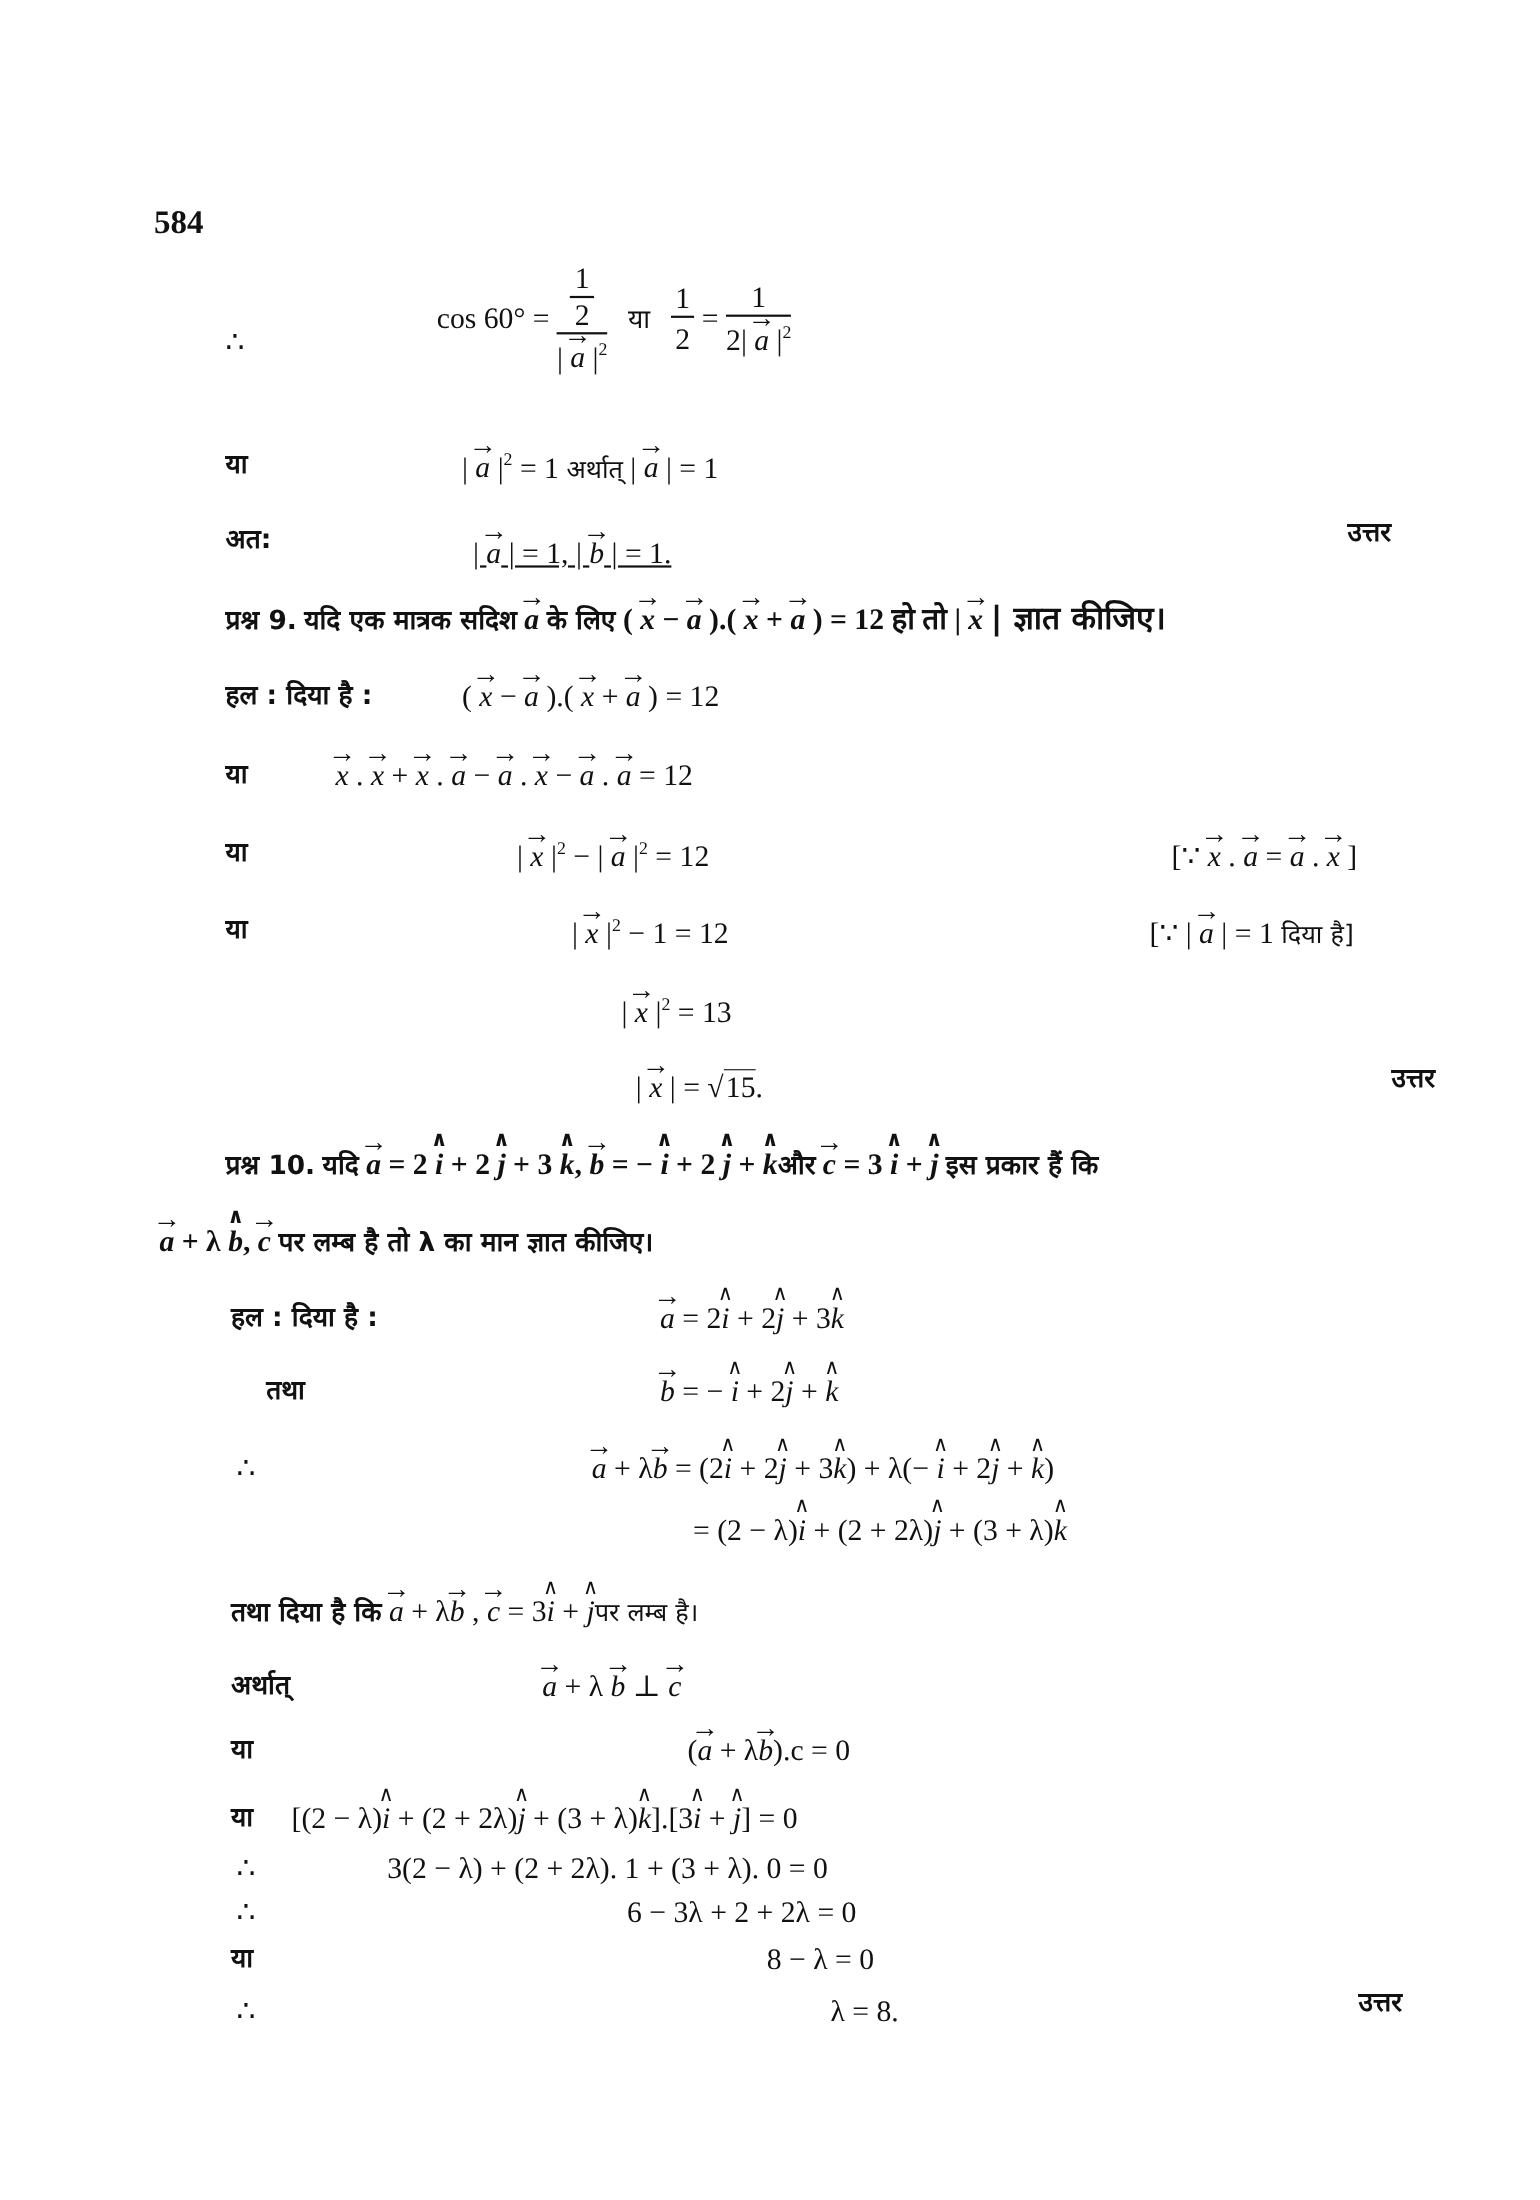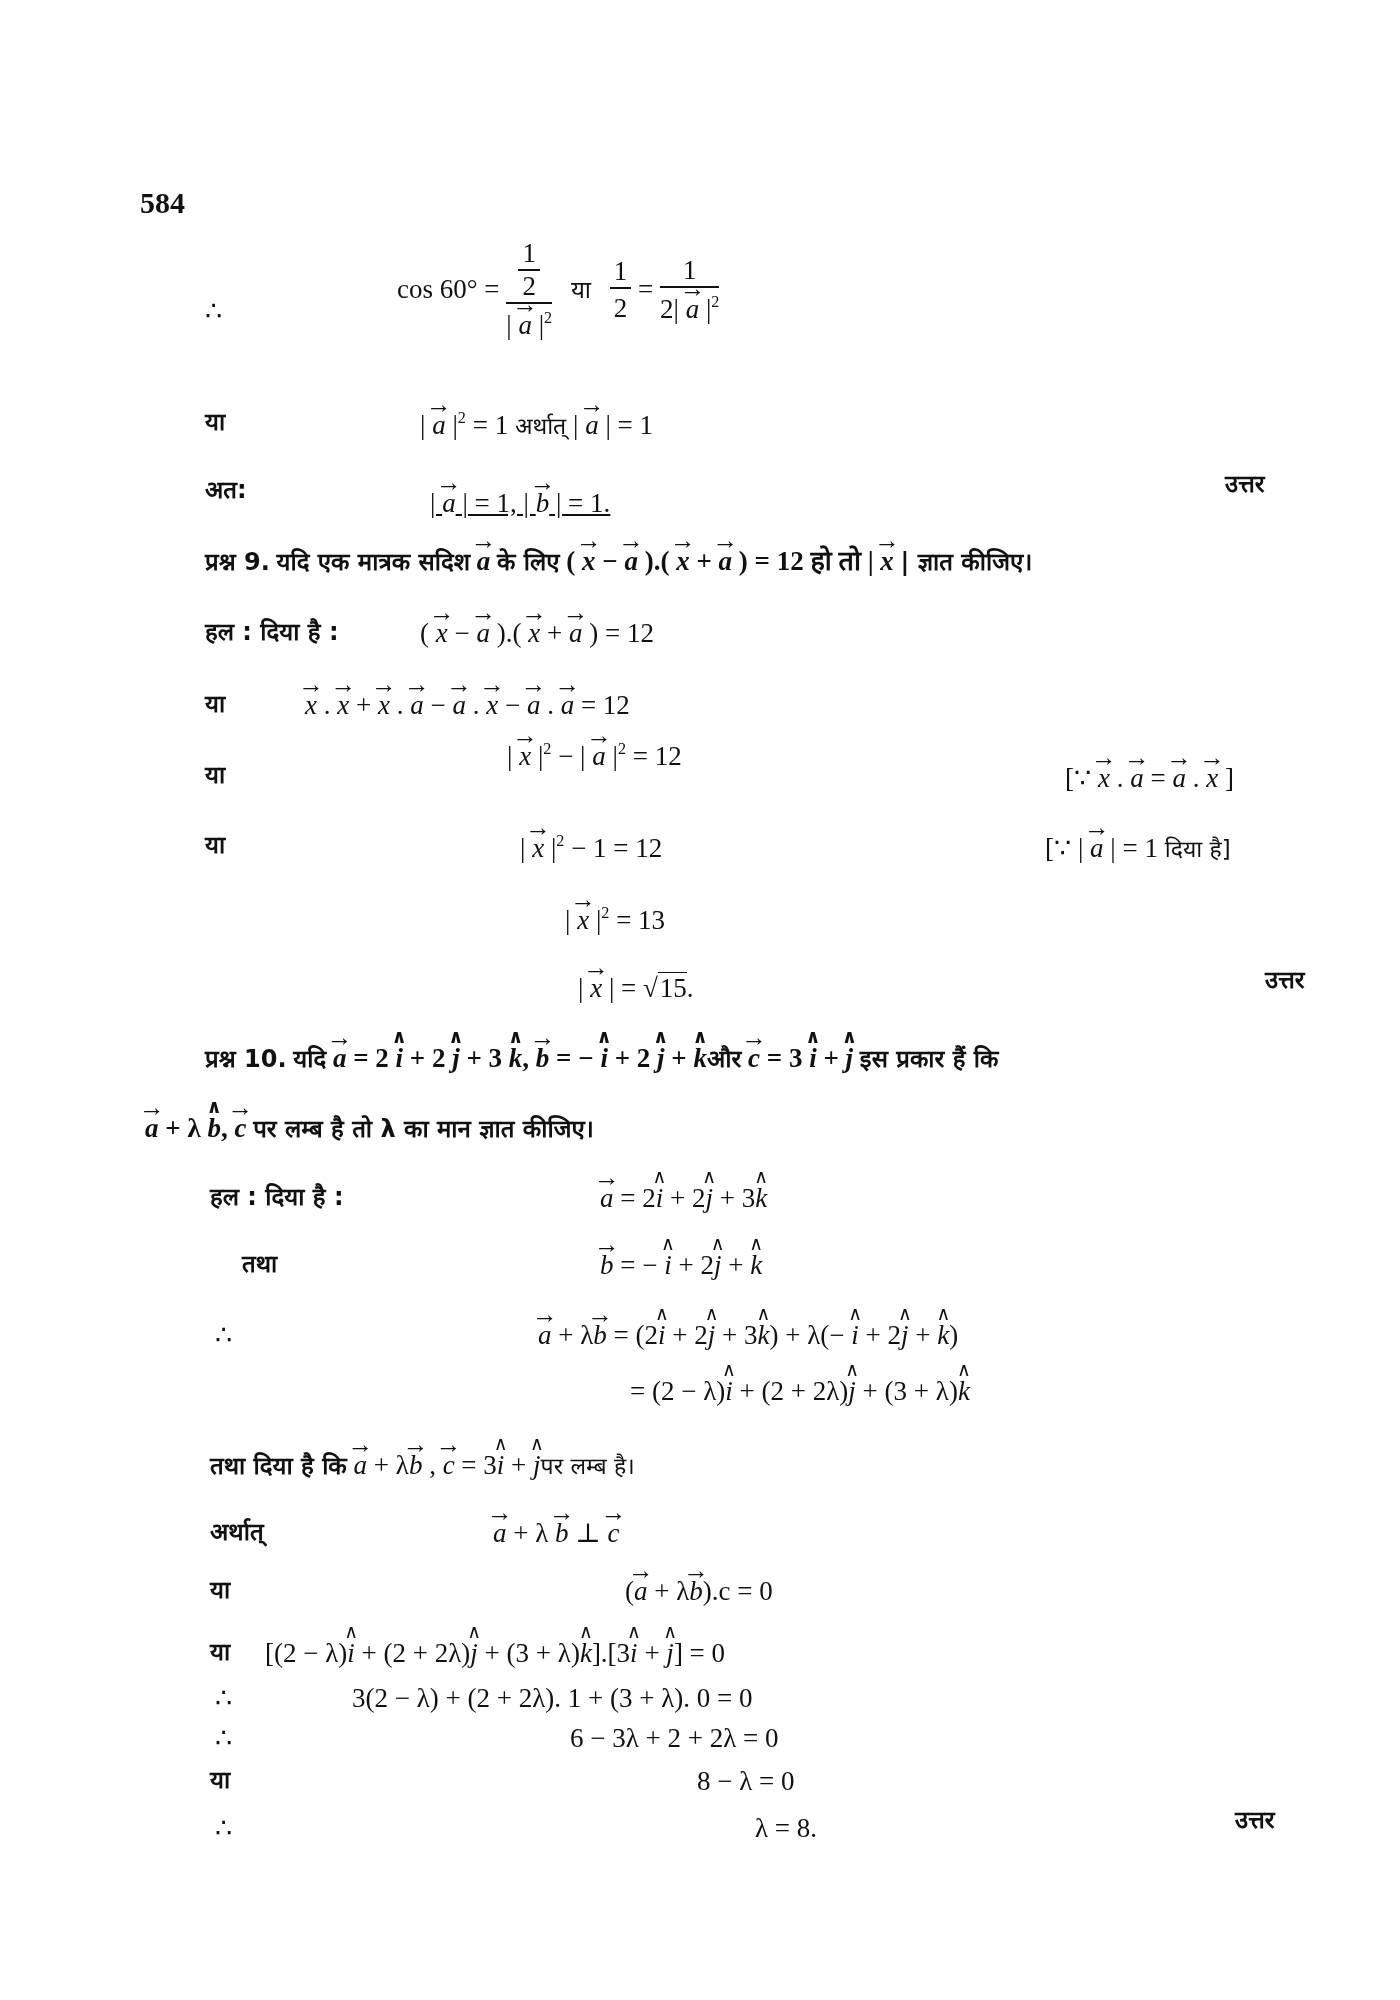--- a/index.html
+++ b/index.html
@@ -64,35 +64,35 @@
 <div class="ln ans" style="left:1225px; top:472px;">उत्तर</div>
 
 <div class="ln b" style="left:205px; top:548px; font-size:27px;">
   <span class="dev" style="font-size:24px;">प्रश्न 9.</span>
   <span class="dev" style="font-size:24px;">यदि एक मात्रक सदिश</span>
   <span class="vec">a</span>
   <span class="dev" style="font-size:24px;">के लिए</span>
   ( <span class="vec">x</span> − <span class="vec">a</span> ).( <span class="vec">x</span> + <span class="vec">a</span> )
   <span>= 12 हो तो |</span>
   <span class="vec">x</span>
-  <span class="dev" style="font-size:24px;margin-top:28px;">| ज्ञात कीजिए।</span>
+  <span class="dev" style="font-size:29px;margin-top:28px;">| ज्ञात कीजिए।</span>
 </div>
 
 <div class="ln lbl" style="left:205px; top:620px;">हल : दिया है :</div>
 <div class="ln" style="left:420px; top:620px;">
   ( <span class="vec">x</span> − <span class="vec">a</span> ).( <span class="vec">x</span> + <span class="vec">a</span> ) = 12
 </div>
 
 <div class="ln lbl" style="left:205px; top:692px;">या</div>
 <div class="ln" style="left:305px; top:692px;">
   <span class="vec">x</span> . <span class="vec">x</span> + <span class="vec">x</span> . <span class="vec">a</span> − <span class="vec">a</span> . <span class="vec">x</span> − <span class="vec">a</span> . <span class="vec">a</span> = 12
 </div>
 
 <div class="ln lbl" style="left:205px; top:763px;">या</div>
-<div class="ln" style="left:470px; top:741px;margin-left:37px;">
+<div class="ln" style="left:470px; top:763px;">
   | <span class="vec">x</span> |<sup>2</sup> − | <span class="vec">a</span> |<sup>2</sup> = 12
 </div>
 <div class="ln" style="left:1065px; top:765px;">
   [∵ <span class="vec">x</span> . <span class="vec">a</span> = <span class="vec">a</span> . <span class="vec">x</span> ]
 </div>
 
 <div class="ln lbl" style="left:205px; top:833px;">या</div>
 <div class="ln" style="left:520px; top:833px;">
   | <span class="vec">x</span> |<sup>2</sup> − 1 = 12
 </div>

